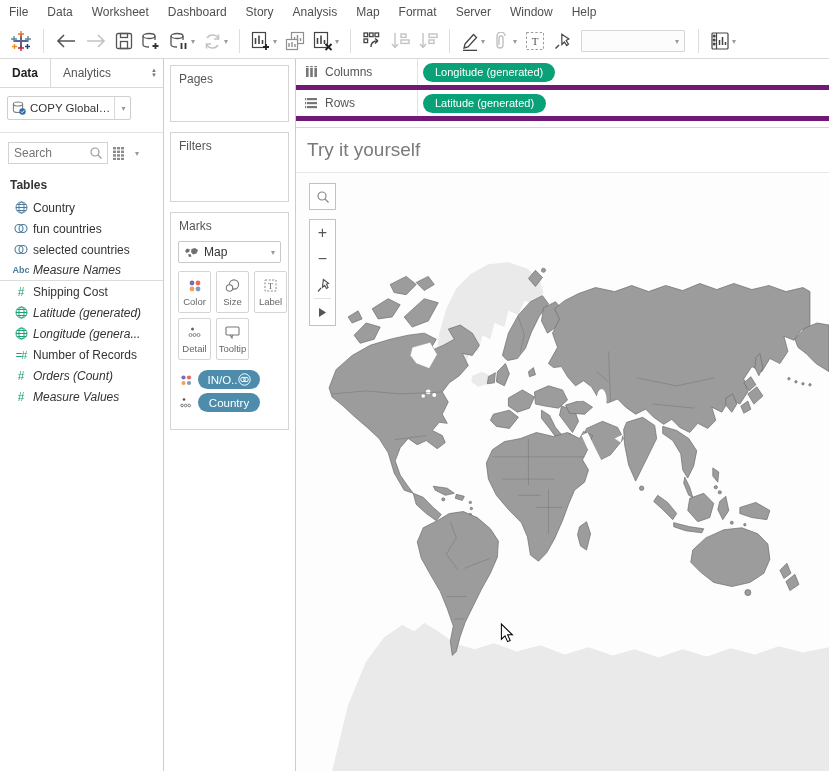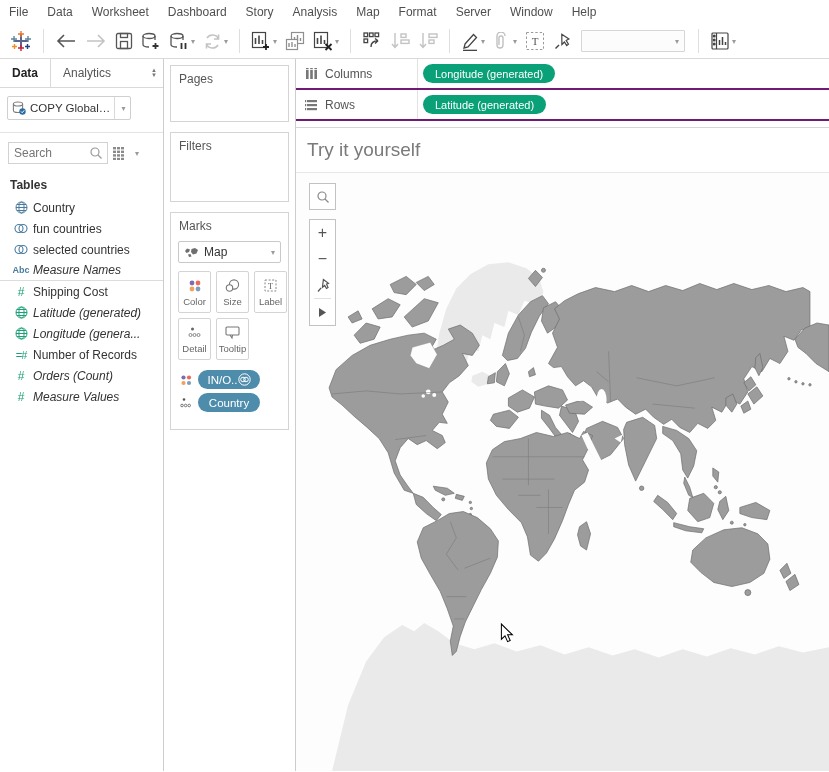--- a/index.html
+++ b/index.html
@@ -71,21 +71,21 @@
   .pl-ico { width:17px; display:flex; justify-content:center; }
   .pl-ico > * { display:none; }
   .pl-color .v-pl-color { display:block; }
   .pl-detail .v-pl-detail { display:block; }
   .pill-blue { height:19px; background:#4e8cab; border-radius:10px; color:#fff; font-size:11.5px; display:flex; align-items:center; padding:0 9px; min-width:62px; justify-content:center; }
   .pill-badge { display:none; }
   .has-badge .pill-badge { display:flex; align-items:center; }
 
   
   .sheet { flex:1; display:flex; flex-direction:column; background:#fff; }
-  .shelf-row { height:31px; display:flex; align-items:center; border-bottom:2px solid #701a75; }
+  .shelf-row { height:31px; display:flex; align-items:center; border-bottom:5px solid #701a75; }
   .shelf-cell { width:122px; align-self:stretch; display:flex; align-items:center; gap:7px; padding-left:9px; font-size:12px; color:#555; border-right:1px solid #e2e2e2; }
   .shelf-pill-area { flex:1; padding-left:5px; }
   .pill-green { display:inline-flex; align-items:center; height:19px; background:#0aa178; border-radius:10px; color:#fff; font-size:11px; padding:0 12px; }
   .sheet-gap { height:7px; border-bottom:1px solid #d6d6d6; }
   .canvas-title { height:45px; display:flex; align-items:center; padding-left:11px; font-size:19px; color:#7a7a7a; border-bottom:1px solid #e8e8e8; background:#fff; }
   .map-area { flex:1; position:relative; background:#fdfdfd; overflow:hidden; }
   .map-svg { position:absolute; inset:0; width:100%; height:100%; }
   .land { fill:#9c9c9c; stroke:#6e6e6e; stroke-width:.7; stroke-linejoin:round; }
   .light { fill:#eaeaea; }
   .b { fill:none; stroke:#6f6f6f; stroke-width:.6; opacity:.75; }

